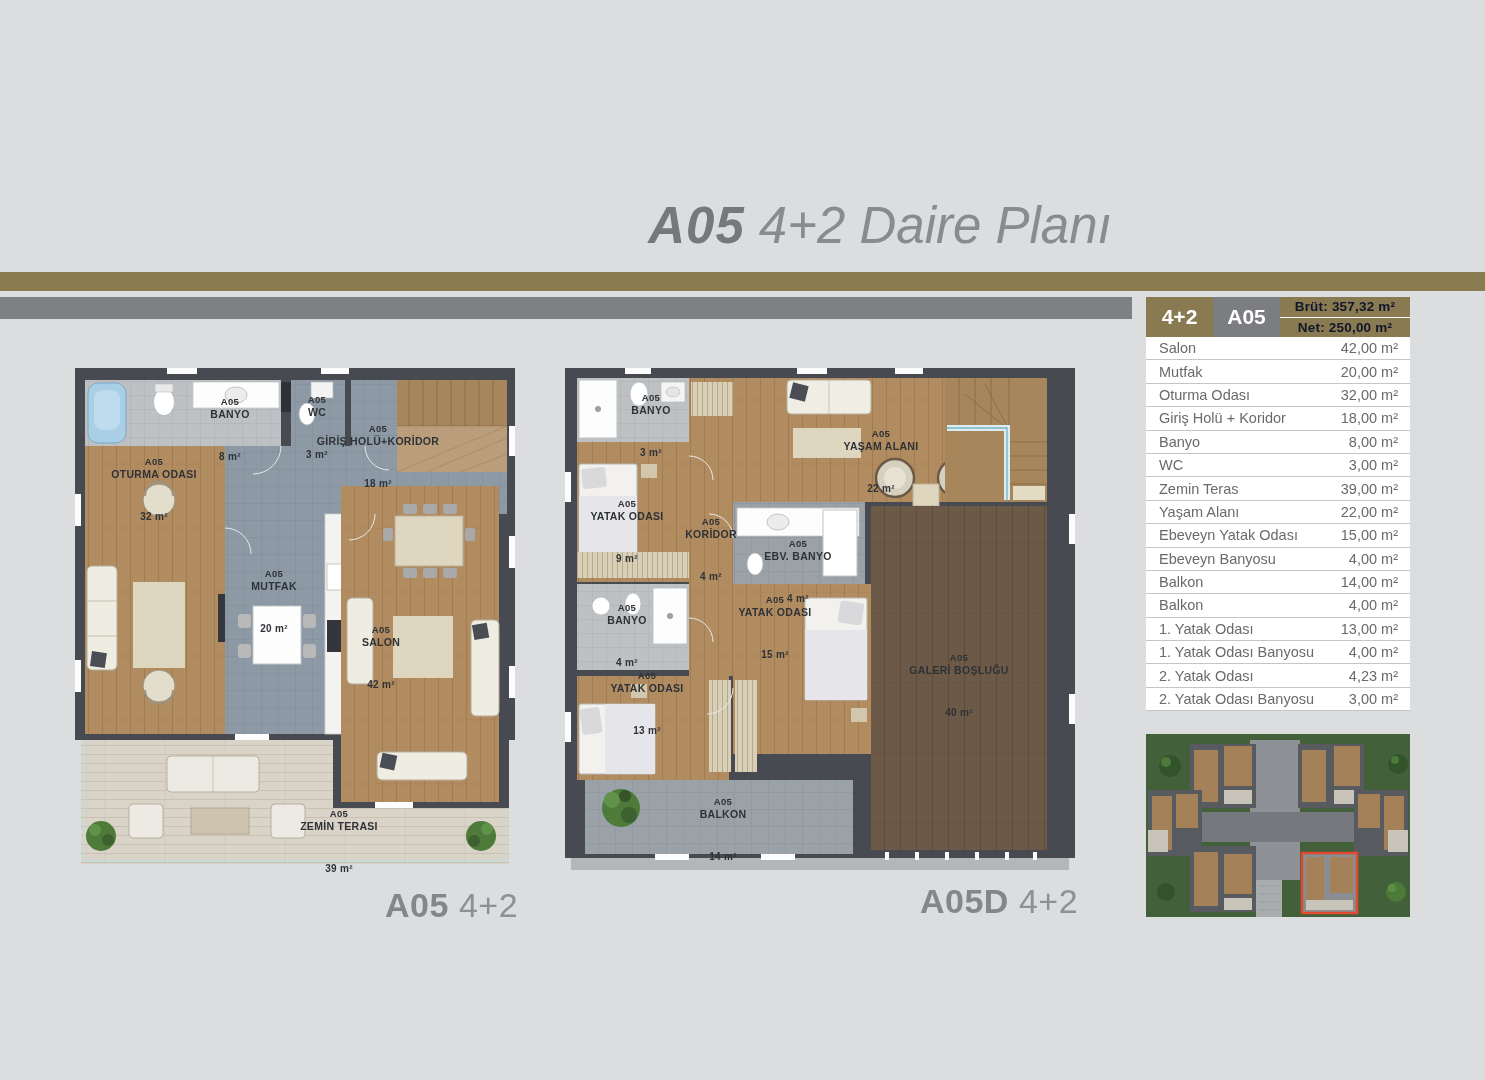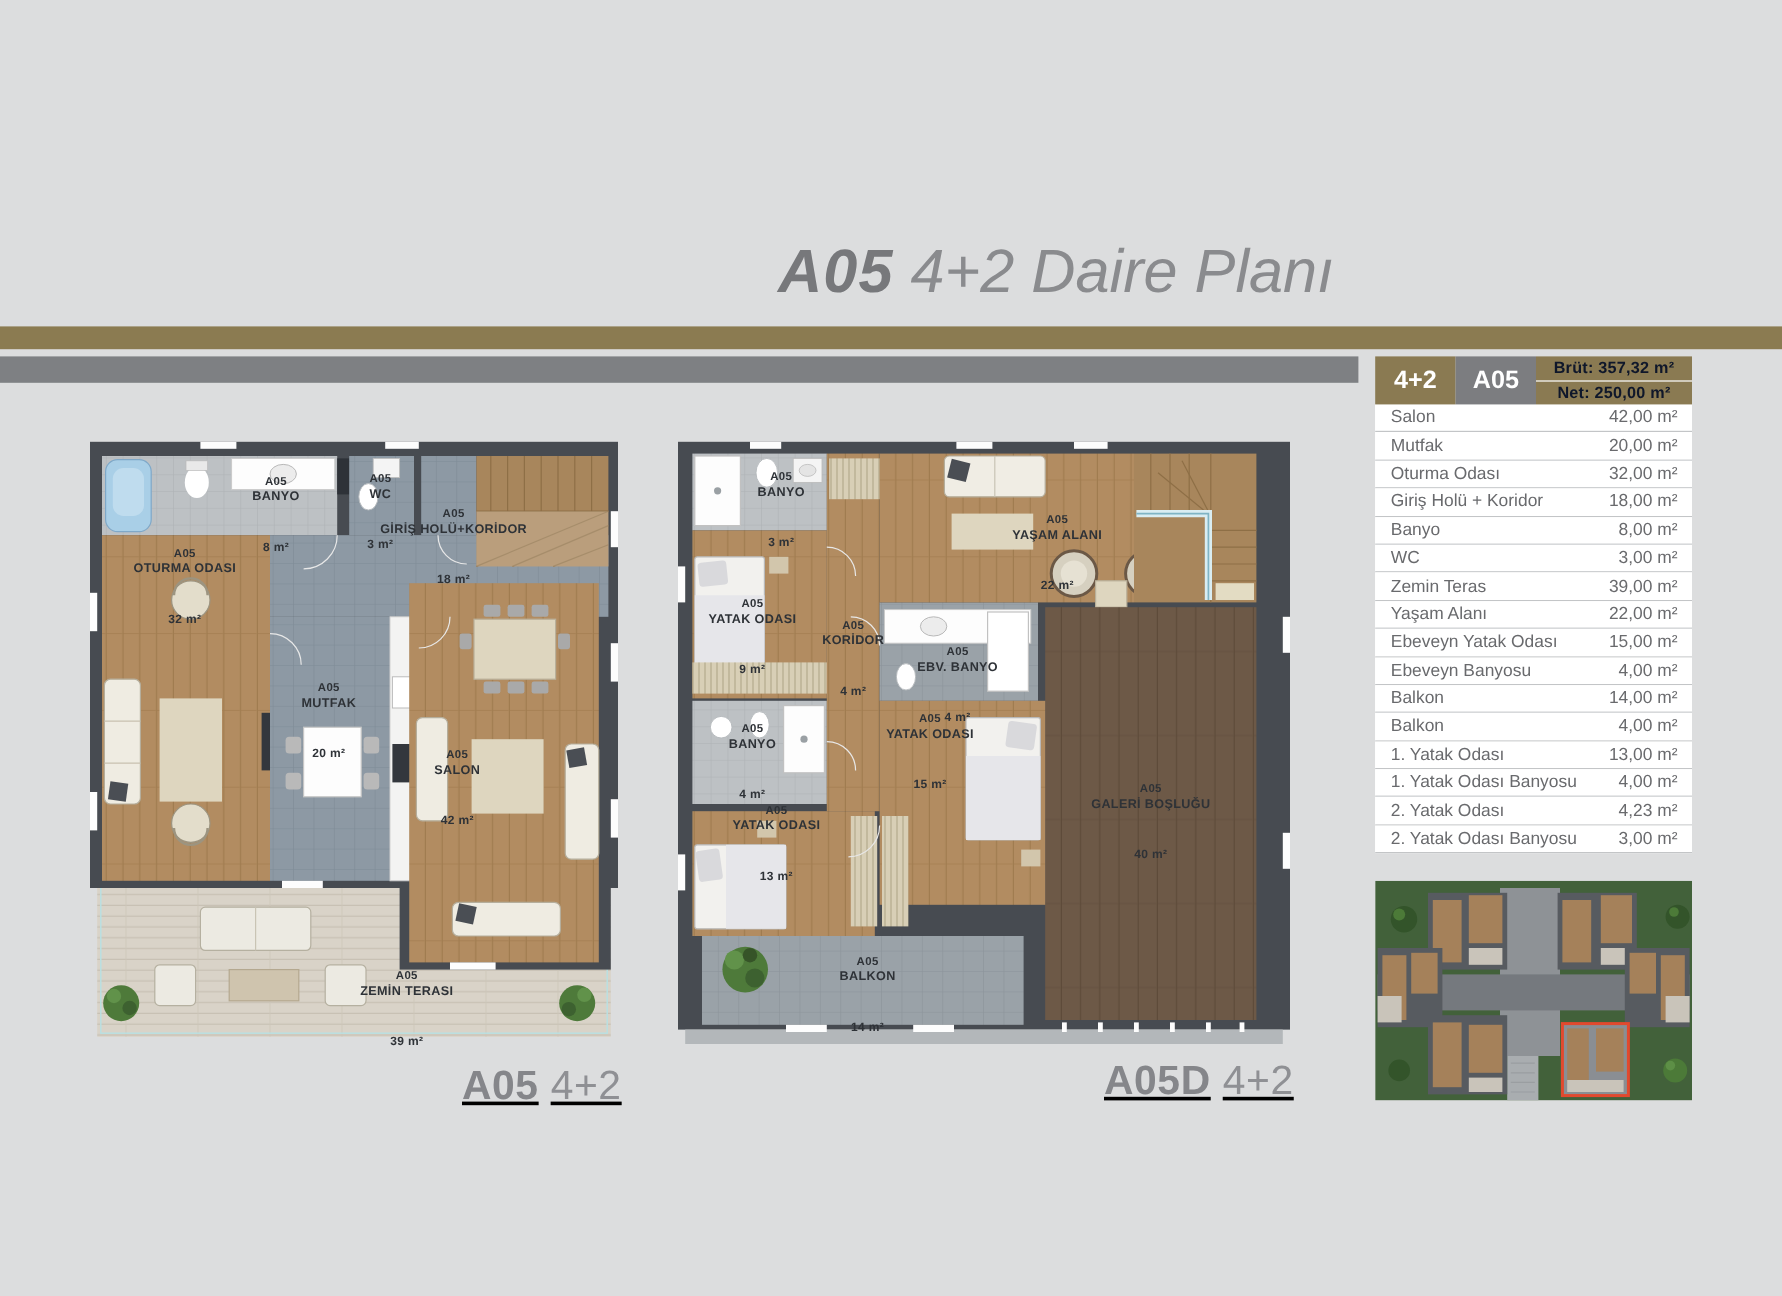--- a/index.html
+++ b/index.html
@@ -15,21 +15,21 @@
 
   
   .plan{position:absolute;}
   .plan svg{display:block;}
   .plan-labels{position:absolute;left:0;top:0;width:100%;height:100%;}
   .room-label{position:absolute;transform:translateX(-50%);display:flex;flex-direction:column;align-items:center;white-space:nowrap;color:#2e3237;font-weight:700;line-height:1.3;letter-spacing:.3px;}
   .room-label .rl-code{font-size:9.5px;}
   .room-label .rl-name{font-size:10.5px;}
   .room-label .rl-area{font-size:10px;margin-top:28px;}
 
-  .plan-caption{position:absolute;font-size:34px;white-space:nowrap;letter-spacing:.5px;text-decoration:underline;}
+  .plan-caption{position:absolute;font-size:34px;white-space:nowrap;letter-spacing:.5px;}
   .plan-caption .cap-code{font-weight:700;color:#85868a;}
   .plan-caption .cap-suffix{font-weight:400;color:#8f9094;margin-left:10px;}
 
   
   .summary{position:absolute;left:1146px;top:297px;width:264px;}
   .sum-head{display:flex;height:40px;}
   .sum-type{width:67px;background:#8a7a52;color:#fff;font-weight:700;font-size:21px;display:flex;align-items:center;justify-content:center;}
   .sum-unit{width:67px;background:#7c7d80;color:#fff;font-weight:700;font-size:21px;display:flex;align-items:center;justify-content:center;}
   .sum-brutnet{flex:1;background:#8a7a52;color:#0f172a;display:flex;flex-direction:column;}
   .sum-brut,.sum-net{flex:1;display:flex;align-items:center;justify-content:center;font-size:13.5px;font-weight:700;letter-spacing:.2px;}

